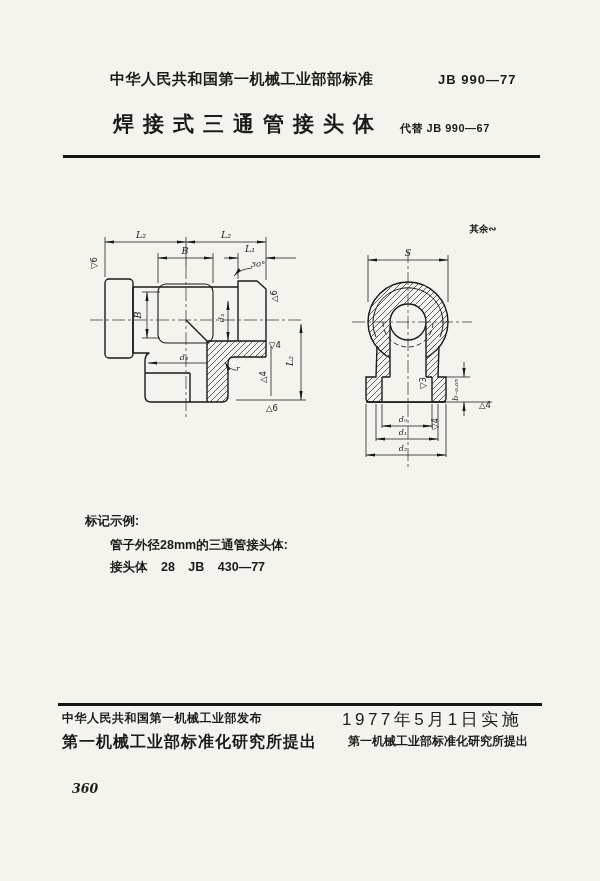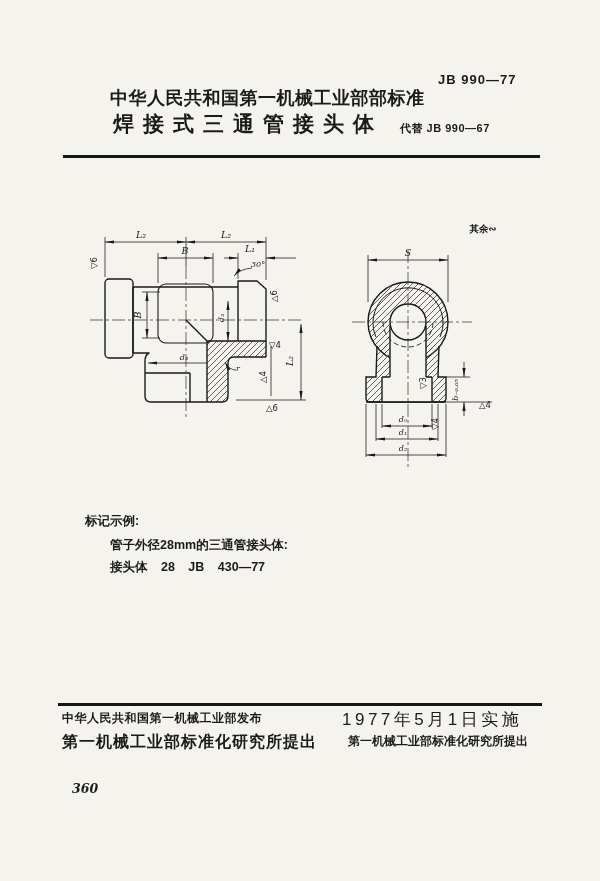--- a/index.html
+++ b/index.html
@@ -3,21 +3,21 @@
 <meta charset="utf-8">
 <style>
   html,body{margin:0;padding:0;}
   body{
     width:600px;height:881px;position:relative;
     background:#f5f3ee;
     font-family:"Liberation Sans", sans-serif;
     color:#1b1b1b;overflow:hidden;
   }
   .abs{position:absolute;white-space:nowrap;}
-  .org{left:110px;top:70px;font-size:18px;font-weight:bold;letter-spacing:0.5px;margin-top:16px;}
+  .org{left:110px;top:70px;font-size:15px;font-weight:bold;letter-spacing:0.5px;}
   .stdno{left:438px;top:72px;font-size:13px;font-weight:bold;letter-spacing:1px;}
   .doctitle{left:113px;top:110px;font-size:21px;font-weight:bold;letter-spacing:9px;}
   .replaces{left:400px;top:121px;font-size:11px;font-weight:bold;letter-spacing:0.5px;text-align:right;}
   .rule{position:absolute;background:#161616;}
   .rule-top{left:63px;top:155px;width:477px;height:2.5px;}
   .rule-bottom{left:58px;top:703px;width:484px;height:2.5px;}
   .ex-label{left:85px;top:513px;font-size:12.5px;font-weight:bold;}
   .ex-line1{left:110px;top:537px;font-size:12.5px;font-weight:bold;}
   .ex-line2{left:110px;top:559px;font-size:12.5px;font-weight:bold;word-spacing:10px;}
   .ft-issued{left:62px;top:710px;font-size:12px;font-weight:bold;letter-spacing:0.5px;}

